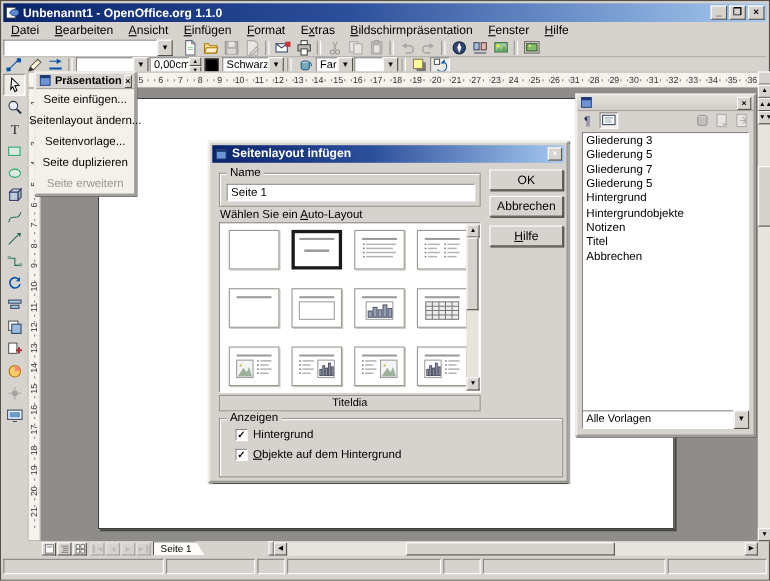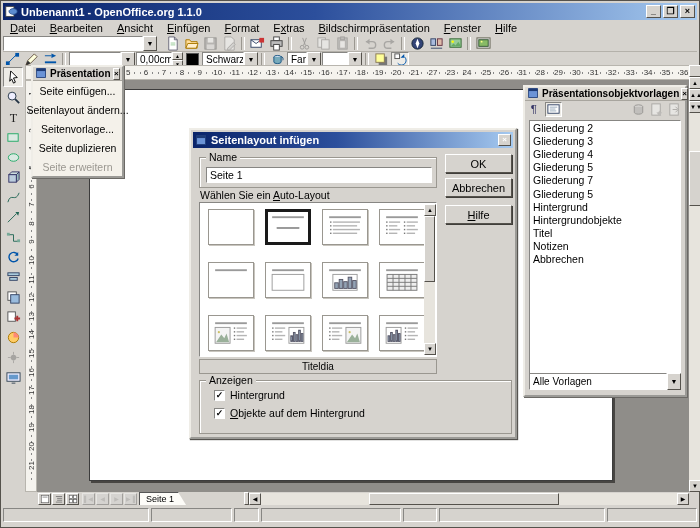--- a/index.html
+++ b/index.html
@@ -872,21 +872,20 @@
   </div>
 
   <div id="stylist">
     <div class="sty-title">
       <span>
           <svg viewBox="0 0 16 16" width="13" height="13">
             <rect x="2" y="2" width="11" height="11" fill="#6b93d6" stroke="#1d3a75"></rect>
             <rect x="2" y="2" width="11" height="3" fill="#1d3a75"></rect>
           </svg>
         </span>
-      <span>Präsentationsobjektvorlagen</span>
       <span class="small-close raised">×</span>
     </div>
     <div class="sty-toolbar" id="sty-toolbar">
         <span class="tbtn">
           <span>
             <svg viewBox="0 0 16 16" width="15" height="15">
               <text x="3" y="12" font-size="12" fill="#336">¶</text>
             </svg>
           </span>
         </span>
@@ -918,30 +917,28 @@
         <span class="tbtn disabled">
           <span>
             <svg viewBox="0 0 16 16" width="15" height="15">
               <rect x="3" y="2" width="9" height="12" fill="#fff" stroke="#667"></rect>
               <path d="M6 8h5M9 5l3 3-3 3" fill="none" stroke="#383"></path>
             </svg>
           </span>
         </span>
       </div>
     <div id="sty-list">
-        <div class="style-item">Gliederung 2</div>
         <div class="style-item">Gliederung 3</div>
-        <div class="style-item">Gliederung 4</div>
         <div class="style-item">Gliederung 5</div>
         <div class="style-item">Gliederung 7</div>
         <div class="style-item">Gliederung 5</div>
         <div class="style-item">Hintergrund</div>
         <div class="style-item">Hintergrundobjekte</div>
+        <div class="style-item">Notizen</div>
         <div class="style-item">Titel</div>
-        <div class="style-item">Notizen</div>
         <div class="style-item">Abbrechen</div>
       </div>
     <div id="sty-filter">
       <span class="combo-field">Alle Vorlagen</span>
       <span class="combo-btn">▼</span>
     </div>
   </div>
 
   <div id="vscroll">
     <span class="sbtn raised" style="top:0"></span>

